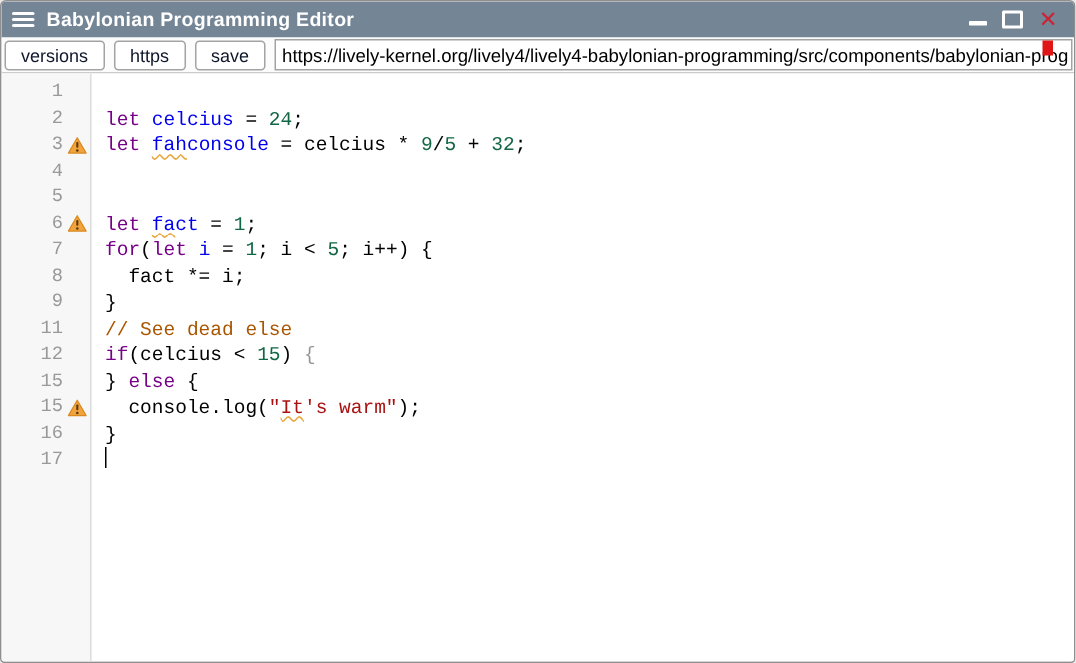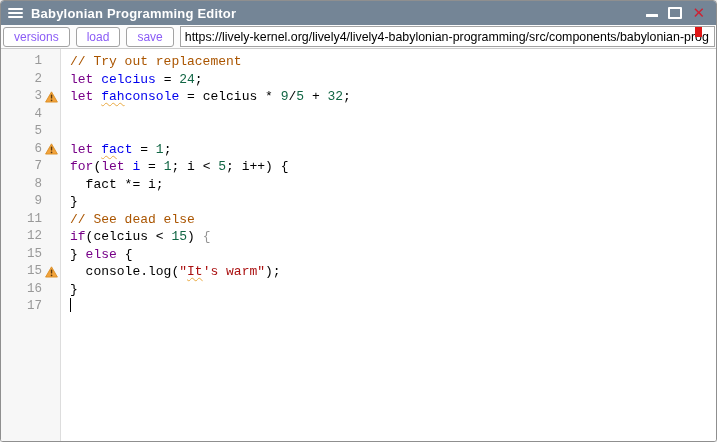--- a/index.html
+++ b/index.html
@@ -16,21 +16,21 @@
     white-space:nowrap;transform:translateY(-0.5px);}
   .controls{margin-left:auto;display:flex;align-items:center;gap:10px;padding-right:3px;}
   .btn-min{width:12px;height:3px;background:#fff;border-radius:.5px;align-self:center;margin-top:5px;cursor:pointer;}
   .btn-max{width:10px;height:8px;border:2px solid #fff;border-radius:1px;cursor:pointer;}
   .btn-close{color:var(--c-close_button,#cd2233);font-weight:bold;font-size:15px;line-height:14px;cursor:pointer;
     font-family:"DejaVu Sans",sans-serif;}
 
   
   .toolbar{height:24px;flex:0 0 auto;background:#fcfcfc;border-bottom:1px solid #cccccc;
     display:flex;align-items:center;padding:1px 1px 1px 2px;gap:6px;box-sizing:border-box;}
-  .tb-btn{font-family:"Liberation Sans",sans-serif;font-size:12px;background:#fff;color:#8b5cf6;
+  .tb-btn{font-family:"Liberation Sans",sans-serif;font-size:12px;background:#fff;color:#0f172a;
     border:1px solid #a3a3a3;border-radius:3px;padding:0 10px;height:20px;line-height:18px;cursor:pointer;}
   .url-wrap{flex:1;position:relative;height:21px;}
   .url-input{width:100%;height:100%;box-sizing:border-box;border:1px solid #a3a3a3;border-radius:0;
     font-family:"Liberation Sans",sans-serif;font-size:12.4px;padding:0 2px 0 4px;color:#000;background:#fff;outline:none;}
   .red-caret{position:absolute;right:13px;top:1px;width:7px;height:10px;
     background:var(--c-url_cursor,#e01616);pointer-events:none;}
 
   
   .editor{flex:1;position:relative;background:#fff;overflow:hidden;
     font-family:"Liberation Mono","DejaVu Sans Mono",monospace;font-size:13px;line-height:17.5px;
@@ -69,34 +69,33 @@
     <span class="window-title">Babylonian Programming Editor</span>
     <span class="controls">
       <span class="btn-min"></span>
       <span class="btn-max"></span>
       <span class="btn-close">✕</span>
     </span>
   </div>
 
   <div class="toolbar">
     <button class="tb-btn">versions</button>
-    <button class="tb-btn">load</button>
+    <button class="tb-btn">https</button>
     <button class="tb-btn">save</button>
     <span class="url-wrap">
       <input class="url-input" type="text" value="https://lively-kernel.org/lively4/lively4-babylonian-programming/src/components/babylonian-prog" style="">
       <span class="red-caret"></span>
     </span>
   </div>
 
   <div class="editor">
     <div>
         <div class="line">
           <span class="ln">1</span>
           <span class="warn"></span>
-          <span class="lc"><span class="com">// Try out replacement</span></span>
         </div>
         <div class="line">
           <span class="ln">2</span>
           <span class="warn"></span>
           <span class="lc"><span class="kw">let</span><span class="pl"> </span><span class="def">celcius</span><span class="pl"> = </span><span class="num">24</span><span class="pl">;</span></span>
         </div>
         <div class="line">
           <span class="ln">3</span>
           <span class="warn">
             <svg width="13" height="12" viewBox="0 0 14 13">

